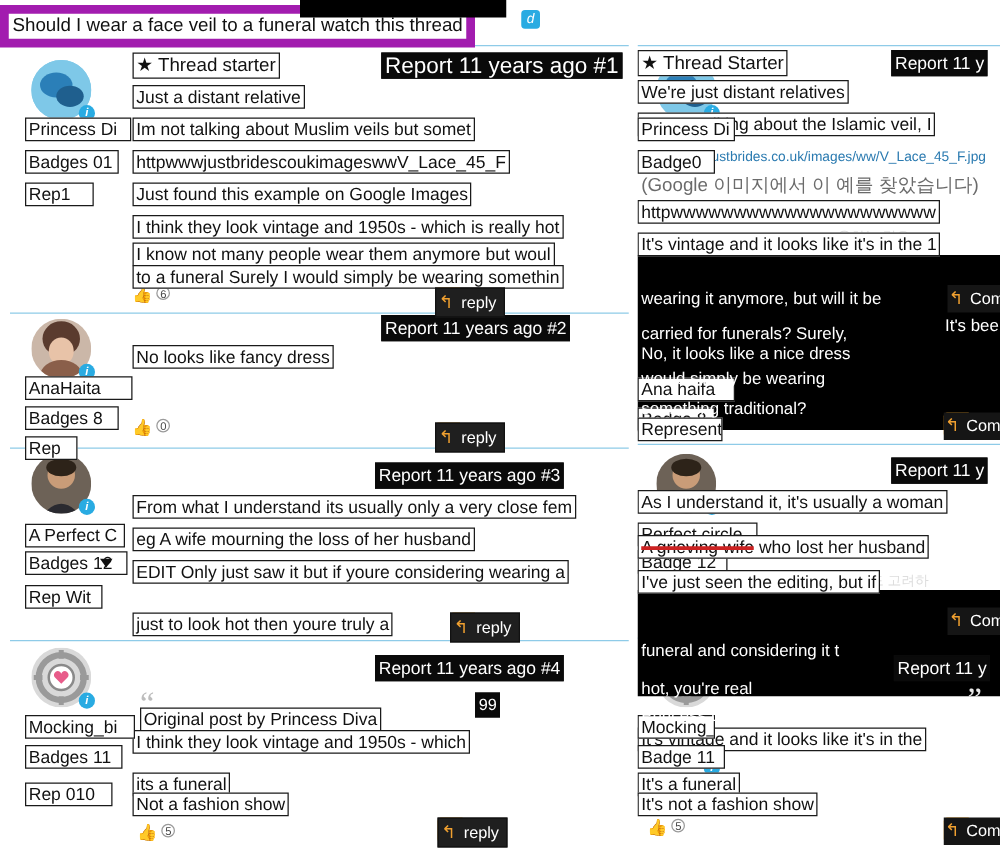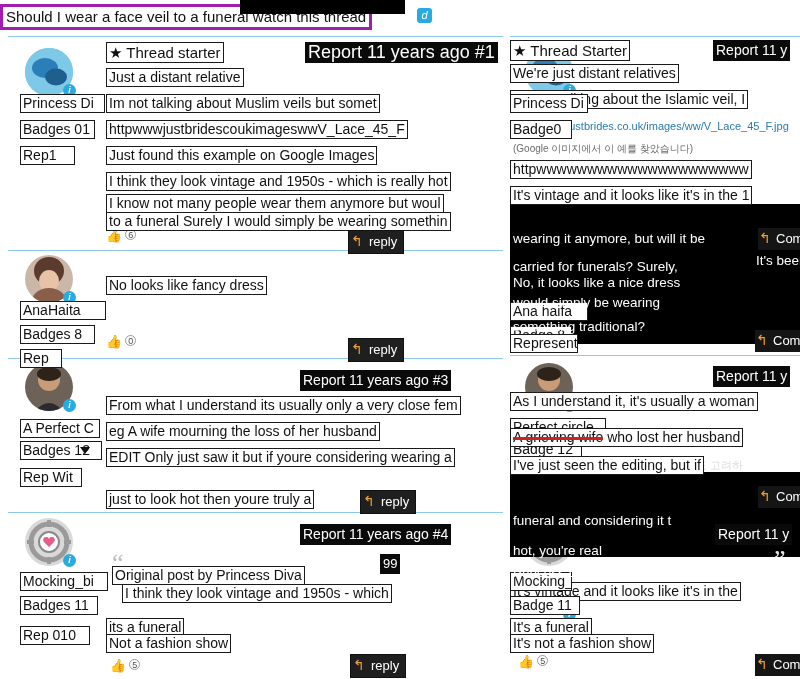--- a/index.html
+++ b/index.html
@@ -44,21 +44,21 @@
     font-size: 13.5px;
     line-height: 17px;
     white-space: nowrap;
     z-index: 20;
   }
   .plain.white { color: #ffffff; z-index: 45; }
   .plain.link {
     color: #2a7ab0;
     font-size: 11px;
   }
-  .plain.grey { color: #6b6b6b; font-size: 10px; }
+  .plain.grey { color: #6b6b6b; font-size: 15px; }
   .plain.kr { color: #dddddd; font-size: 11px; }
   
   #left-pane {
     position: absolute; left: 0; top: 0; width: 510px; height: 679px;
     background: #ffffff;
     overflow: hidden;
   }
   #right-pane {
     position: absolute; left: 510px; top: 0; width: 290px; height: 679px;
     background: #ffffff;
@@ -150,21 +150,21 @@
     font-family: "Liberation Serif", serif;
     z-index: 22;
   }
   .qmark.w { color: #e8e8e8; z-index: 46;}
   
   #title-wrap {
     position: absolute; left: 0; top: 4px; z-index: 60;
   }
   #title-text {
     background: #ffffff;
-    border: 3px solid #a21caf;
+    border: 7px solid #a21caf;
     color: #111;
     font-size: 15px;
     line-height: 20px;
     padding: 0 3px;
     white-space: nowrap;
     display: inline-block;
   }
   #title-badge {
     position: absolute;
     left: 417px; top: 8px;
@@ -251,20 +251,21 @@
     <div class="avatar" style="left:25px; top:255px;">
       <svg class="inner" viewBox="0 0 48 48">
         <rect width="48" height="48" fill="#cbb7a8"></rect>
         <ellipse cx="24" cy="16" rx="15" ry="14" fill="#5a3b2e"></ellipse>
         <ellipse cx="24" cy="26" rx="10" ry="11" fill="#e8c3a8"></ellipse>
         <ellipse cx="24" cy="46" rx="17" ry="13" fill="#8a5f4a"></ellipse>
       </svg>
     </div>
     <div class="badge-i" style="left:63px; top:291px;">i</div>
 
+    <div class="hl dark" style="left:305px; top:252px; font-size:14px; line-height:19px;">Report 11 years ago #2</div>
     <div class="hl" style="left:106px; top:276px;">No looks like fancy dress</div>
 
     <div class="hl" style="left:20px; top:301px; width:86px; overflow:hidden;">AnaHaita</div>
     <div class="hl" style="left:20px; top:325px; width:75px; overflow:hidden;">Badges 8</div>
     <div class="hl" style="left:20px; top:349px; width:42px; overflow:hidden;">Rep</div>
 
     <div class="likebox" style="left:106px; top:334px;">
       <span class="thumb">👍</span>
       <span style="display:inline-block;width:11px;height:11px;border:1px solid #9a9a9a;border-radius:50%;color:#4a4a4a;font-size:9px;line-height:10px;text-align:center;vertical-align:2px;">0</span>
     </div>
@@ -310,21 +311,21 @@
         </g>
       </svg>
     </div>
     <div class="badge-i" style="left:63px; top:554px;">i</div>
 
     <div class="hl dark" style="left:300px; top:524px; font-size:14px; line-height:19px;">Report 11 years ago #4</div>
 
     <div class="qmark" style="left:112px; top:548px;">“</div>
     <div class="hl dark" style="left:380px; top:554px; font-size:13px; line-height:18px;">99</div>
     <div class="hl" style="left:112px; top:566px;">Original post by Princess Diva</div>
-    <div class="hl" style="left:106px; top:584px;margin-left:16px;">I think they look vintage and 1950s - which</div>
+    <div class="hl" style="left:106px; top:584px;">I think they look vintage and 1950s - which</div>
 
     <div class="hl" style="left:20px; top:572px; width:88px; overflow:hidden;">Mocking_bi</div>
     <div class="hl" style="left:20px; top:596px; width:78px; overflow:hidden;">Badges 11</div>
     <div class="hl" style="left:20px; top:626px; width:70px; overflow:hidden;">Rep 010</div>
 
     <div class="hl" style="left:106px; top:618px;">its a funeral</div>
     <div class="hl" style="left:106px; top:634px;">Not a fashion show</div>
 
     <div class="likebox" style="left:110px; top:658px;">
       <span class="thumb">👍</span>

